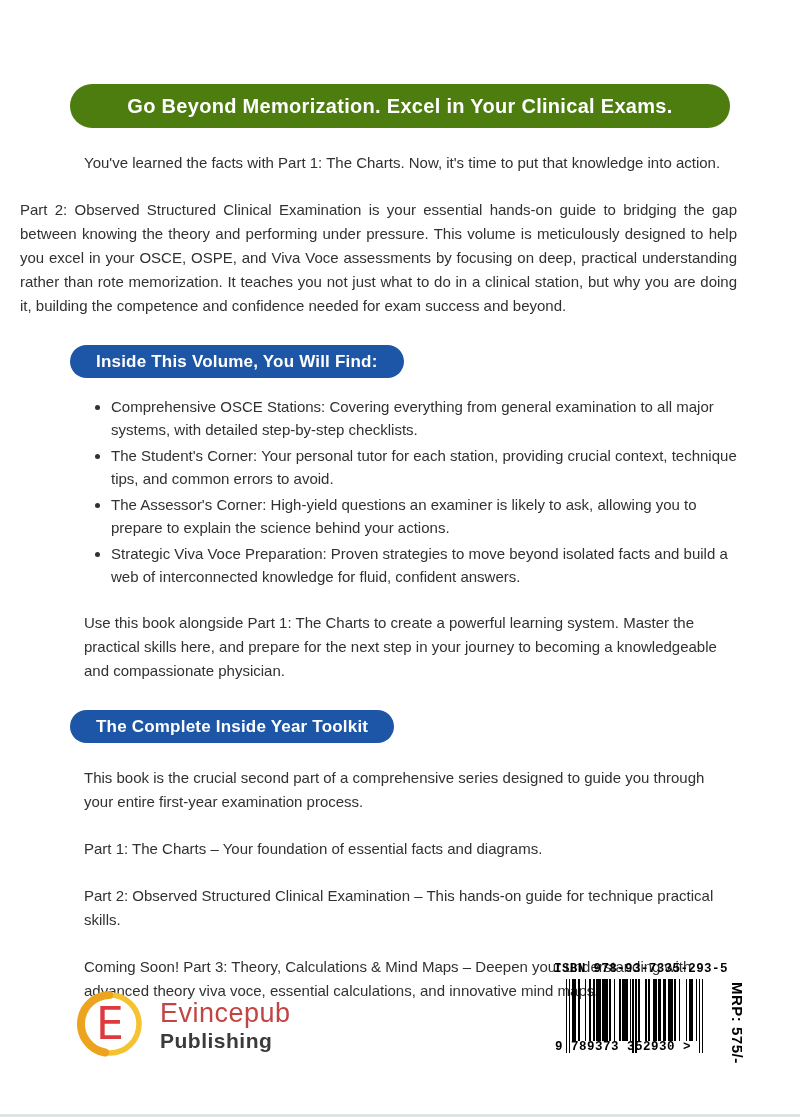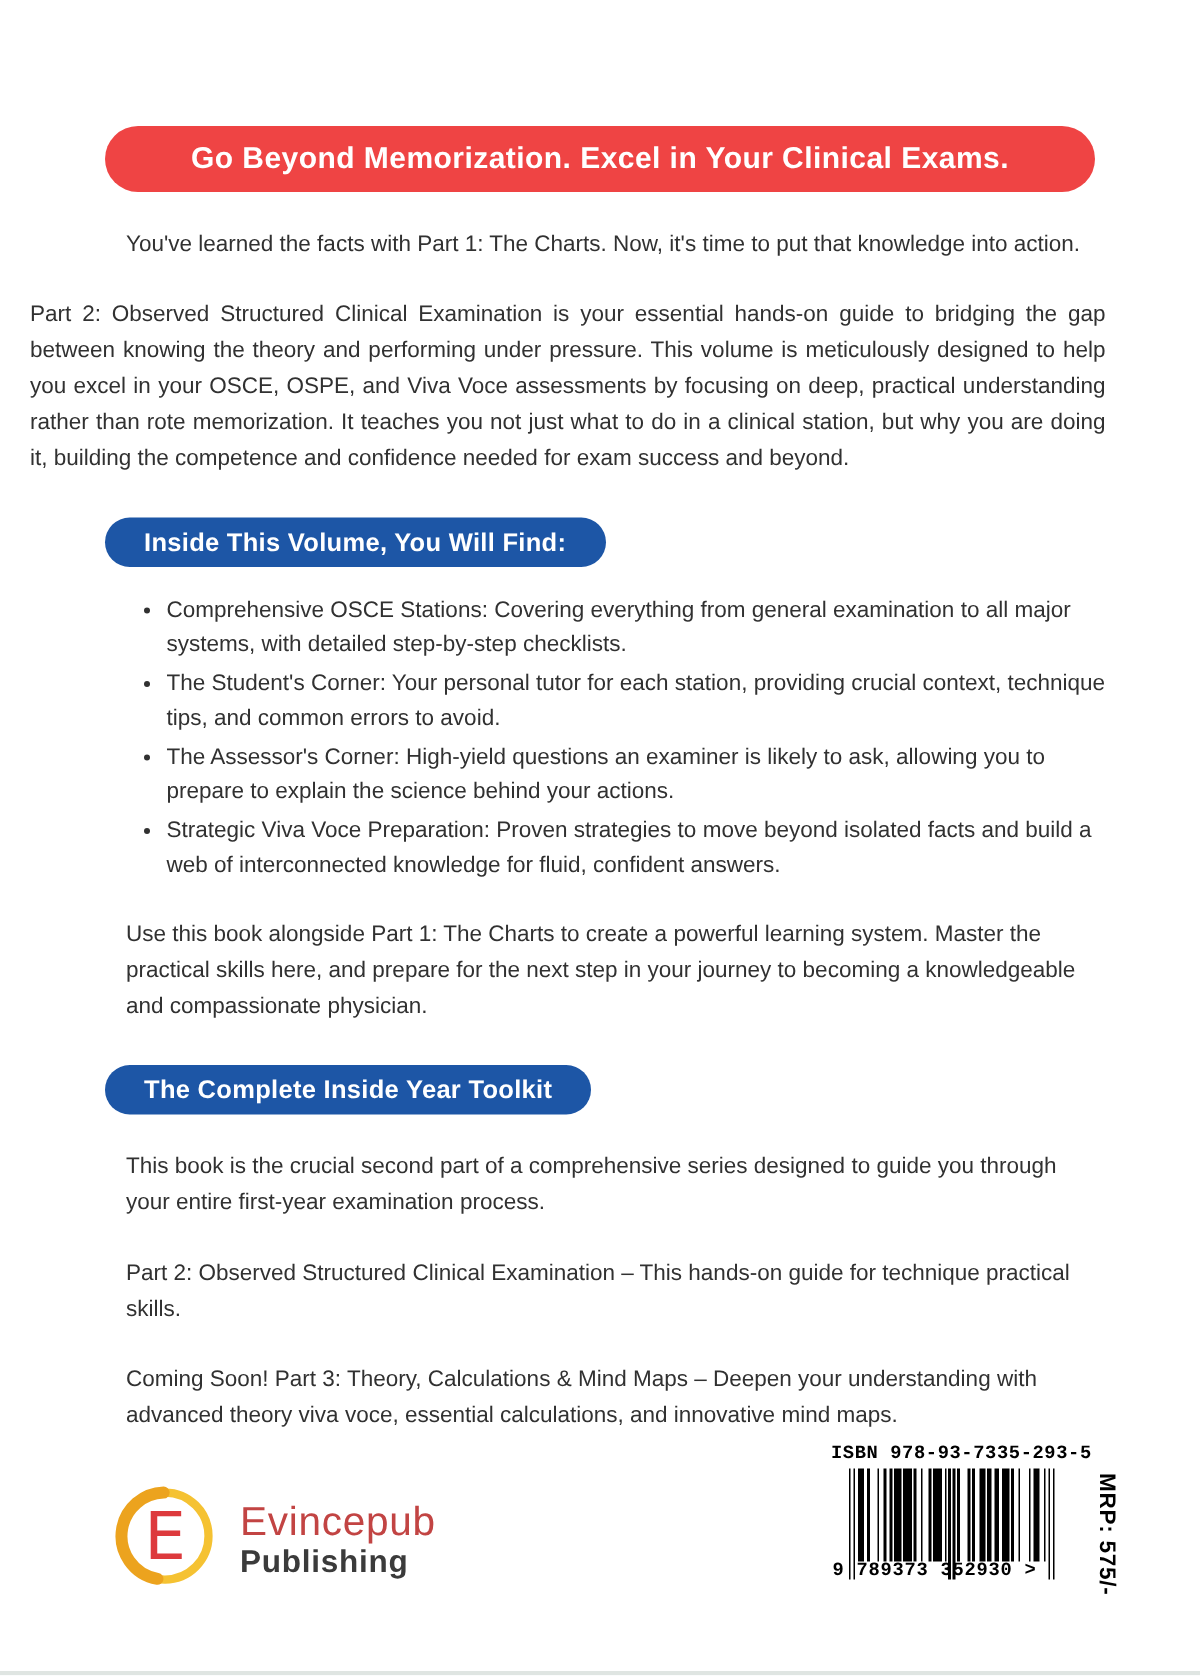--- a/index.html
+++ b/index.html
@@ -19,21 +19,21 @@
     position: absolute;
     left: 0; right: 0; bottom: 0;
     height: 3px;
     background: #dfe5e2;
   }
 
   
   .banner-pill {
     margin: 84px 70px 0 70px;
     height: 44px;
-    background: #ef4444;
+    background: #4d7c0f;
     border-radius: 22px;
     display: flex;
     align-items: center;
     justify-content: center;
     color: #ffffff;
     font-size: 20px;
     font-weight: bold;
     letter-spacing: 0.3px;
   }
   .section-pill {
@@ -166,20 +166,21 @@
     <li>The Student's Corner: Your personal tutor for each station, providing crucial context, technique tips, and common errors to avoid.</li>
     <li>The Assessor's Corner: High-yield questions an examiner is likely to ask, allowing you to prepare to explain the science behind your actions.</li>
     <li>Strategic Viva Voce Preparation: Proven strategies to move beyond isolated facts and build a web of interconnected knowledge for fluid, confident answers.</li>
   </ul>
 
   <p class="body-text">Use this book alongside Part 1: The Charts to create a powerful learning system. Master the practical skills here, and prepare for the next step in your journey to becoming a knowledgeable and compassionate physician.</p>
 
   <div class="section-pill">The Complete Inside Year Toolkit</div>
 
   <p class="body-text">This book is the crucial second part of a comprehensive series designed to guide you through your entire first-year examination process.</p>
+  <p class="body-text">Part 1: The Charts – Your foundation of essential facts and diagrams.</p>
   <p class="body-text">Part 2: Observed Structured Clinical Examination – This hands-on guide for technique practical skills.</p>
   <p class="body-text">Coming Soon! Part 3: Theory, Calculations &amp; Mind Maps – Deepen your understanding with advanced theory viva voce, essential calculations, and innovative mind maps.</p>
 
   <div class="footer">
 
     <div class="publisher">
       <span>
         <svg width="78" height="80" viewBox="0 0 78 80">
           <circle cx="38" cy="40" r="29" fill="none" stroke="#f5c232" stroke-width="5.5"></circle>
           <circle cx="38" cy="40" r="29" fill="none" stroke="#eca31e" stroke-width="8" stroke-dasharray="85 100" stroke-linecap="round" transform="rotate(100 38 40)"></circle>

